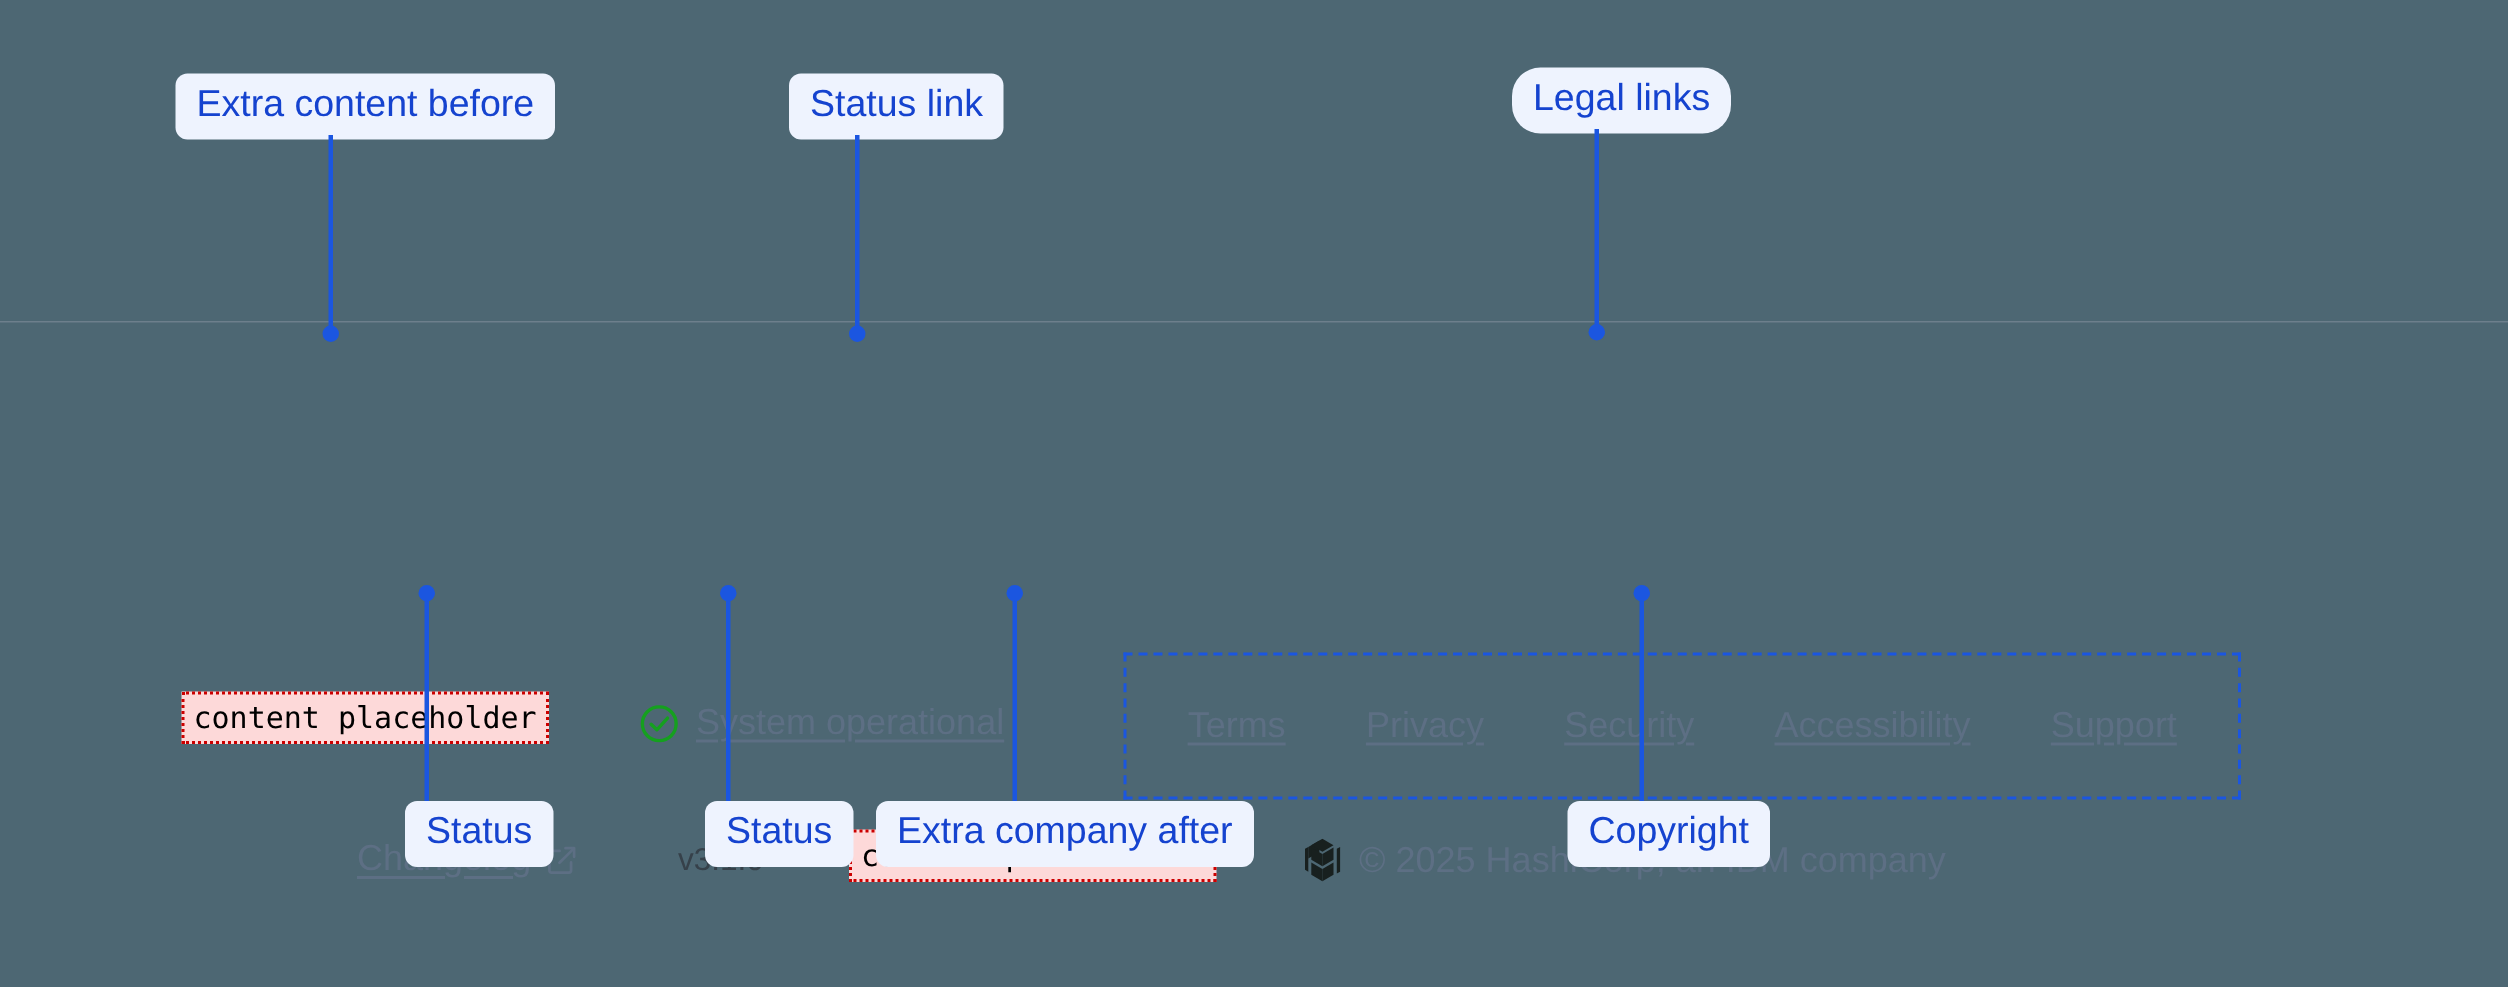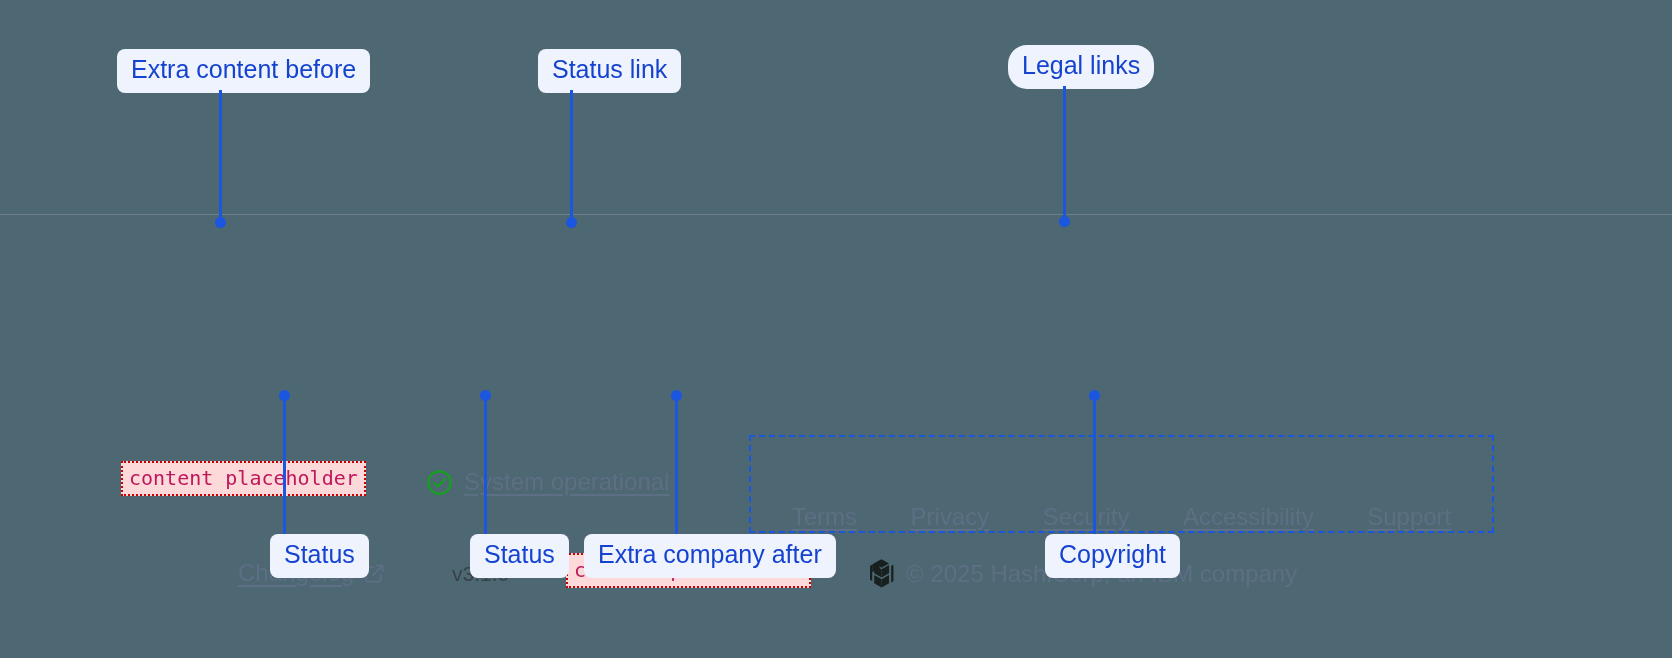--- a/index.html
+++ b/index.html
@@ -25,21 +25,21 @@
     background: #4d6773;
     border-top: 1px solid #6d7f8c;
     box-sizing: border-box;
   }
 
   
   .placeholder-chip {
     display: inline-block;
     font-family: "DejaVu Sans Mono", "Liberation Mono", monospace;
     font-size: 20px;
-    color: #be185d;
+    color: #000000;
     background: #fdd9d9;
     border: 2px dotted #cc0000;
     padding: 5px 6px 6px 6px;
     line-height: 1;
     white-space: nowrap;
     box-sizing: border-box;
   }
   #extra-before-chip {
     position: absolute;
     left: 121px;
@@ -78,21 +78,21 @@
   
   #legal-links {
     position: absolute;
     left: 749px;
     top: 220px;
     width: 745px;
     height: 98px;
     box-sizing: border-box;
     border: 2px dashed #1b56e0;
     display: flex;
-    align-items: flex-end;
+    align-items: center;
     justify-content: space-around;
     padding: 0 14px;
   }
   .legal-link {
     font-size: 24px;
     color: #5d6f84;
     text-decoration: underline;
     text-underline-offset: 4px;
     white-space: nowrap;
     cursor: pointer;
@@ -223,21 +223,21 @@
     </svg>
     <span id="copyright-text">© 2025 HashiCorp, an IBM company</span>
   </div>
 
 </div>
 
 <div class="annotation-label" style="left:89px; top:49px;">Extra content before</div>
 <div class="annotation-line" style="left:219px; top:90px; height:132px;"></div>
 <div class="annotation-dot" style="left:215px; top:217px;"></div>
 
-<div class="annotation-label" style="left:510px; top:49px;">Status link</div>
+<div class="annotation-label" style="left:498px; top:49px;">Status link</div>
 <div class="annotation-line" style="left:570px; top:90px; height:132px;"></div>
 <div class="annotation-dot" style="left:566px; top:217px;"></div>
 
 <div class="annotation-label" style="left:980px; top:45px;border-radius:19px;">Legal links</div>
 <div class="annotation-line" style="left:1063px; top:86px; height:136px;"></div>
 <div class="annotation-dot" style="left:1059px; top:216px;"></div>
 
 <div class="annotation-label" style="left:242px; top:534px;">Status</div>
 <div class="annotation-line" style="left:283px; top:396px; height:138px;"></div>
 <div class="annotation-dot" style="left:279px; top:390px;"></div>

